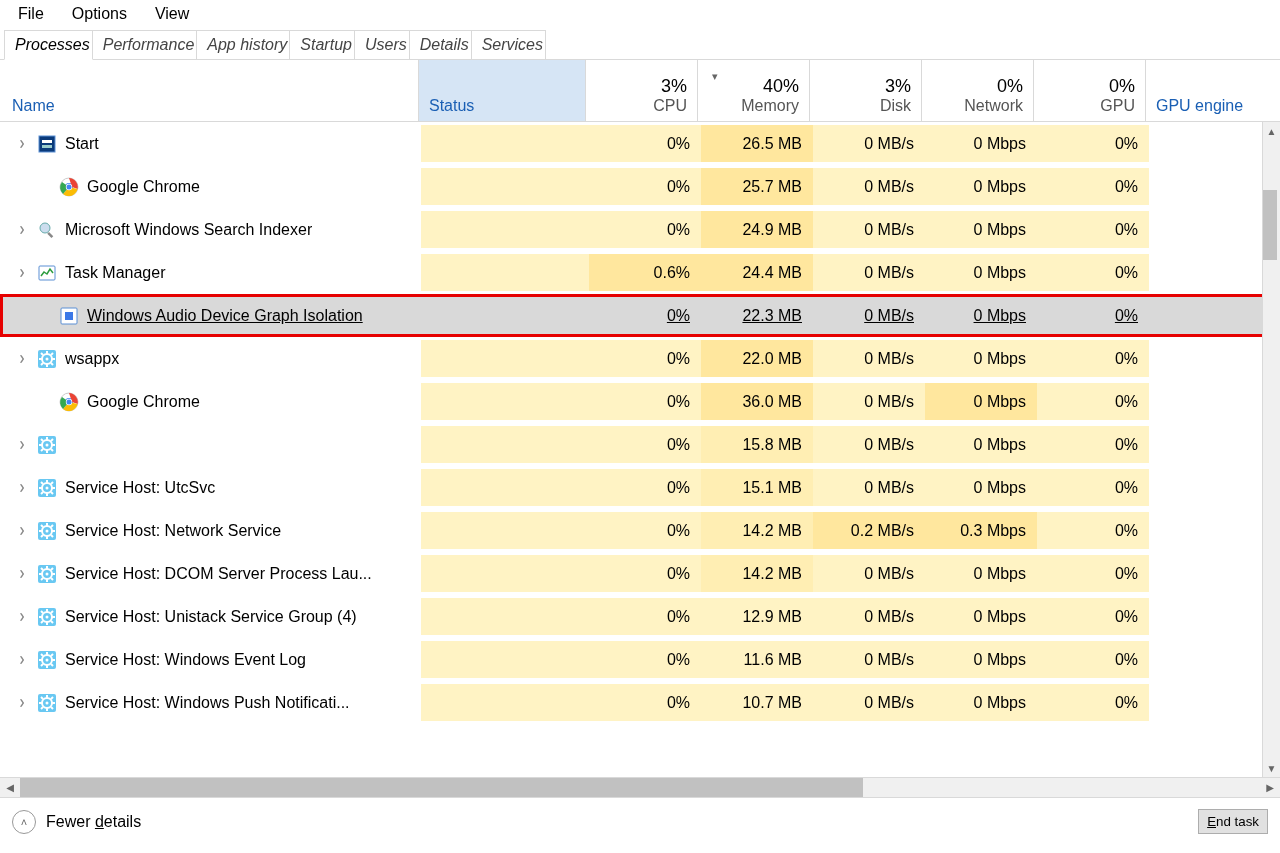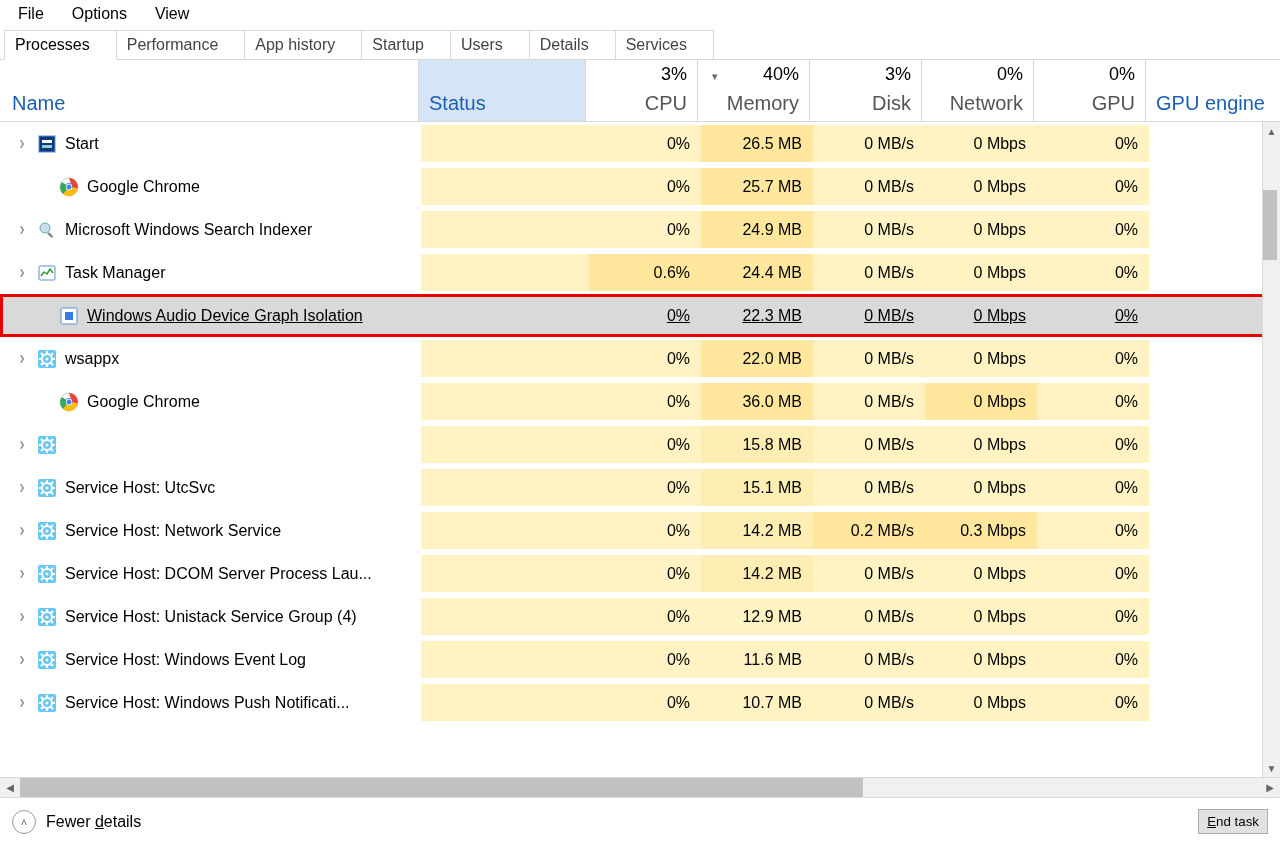--- a/index.html
+++ b/index.html
@@ -43,27 +43,28 @@
   
   .tabs {
     display: flex;
     border-bottom: 1px solid var(--border);
     padding-left: 4px;
     height: 32px;
     align-items: flex-end;
     font-size: 16px;
   }
   .tab {
-    padding: 5px 26px 5px 10px;
+    padding: 5px 2px 5px 10px;
     border: 1px solid var(--border);
     border-bottom: none;
     background: #fff;
     margin-right: -1px;
     cursor: default;
     position: relative;
+    font-style: italic;
   }
   .tab.active {
     background: var(--tab-active-bg);
     border-top: 1px solid var(--border);
     border-bottom: 1px solid #fff;
     margin-bottom: -1px;
     z-index: 2;
   }
   .tab:not(.active) {
     color: #444;
@@ -101,21 +102,21 @@
     color: var(--blue-text);
     padding-left: 10px;
   }
   .hcell.num {
     width: 112px; text-align: right; border-right: 1px solid var(--border);
     align-items: flex-end;
   }
   .hcell.mem { width: 112px; }
   .hcell.gpueng { flex: 1; padding-left: 10px; align-items: flex-start;}
   .hcell .pct { font-size: 18px; }
-  .hcell .label { color: #555; font-size: 20px; margin-top: 7px;}
+  .hcell .label { color: #555; font-size: 16px;}
   .hcell.name .label, .hcell.status .label, .hcell.gpueng .label {
     color: var(--blue-text);
   }
   .sort-arrow {
     position: absolute;
     top: 10px;
     left: 14px;
     font-size: 11px;
     color: #666;
   }

